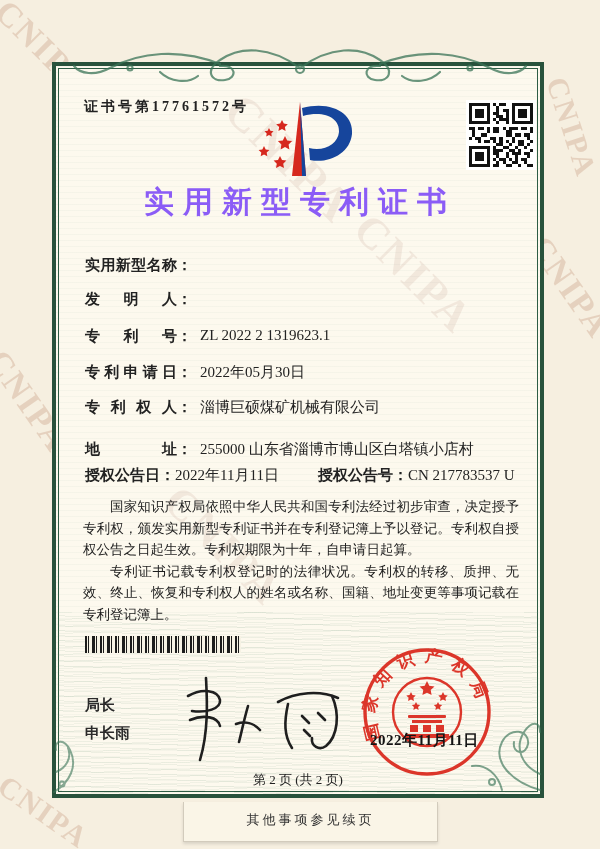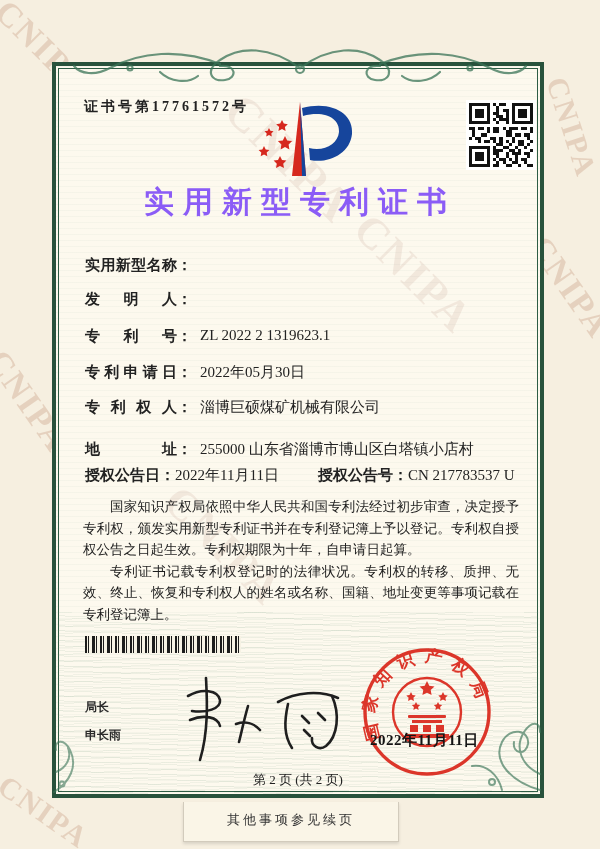--- a/index.html
+++ b/index.html
@@ -47,28 +47,28 @@
   .row .val { margin-left:8px; white-space:nowrap; }
   .grant-group { position:absolute; font-size:15px; }
   .grant-group b { font-weight:600; }
   .body-text { position:absolute; left:83px; top:496px; width:436px;
                font-size:13.5px; line-height:21.5px; text-align:justify; color:#1d1d1d; }
   .body-text p { text-indent:2em; }
   .barcode { position:absolute; left:85px; top:636px; width:156px; height:17px;
     background:repeating-linear-gradient(90deg,
       #1c1c1c 0 2px, #f6f2e4 2px 3px, #1c1c1c 3px 4px, #f6f2e4 4px 7px,
       #1c1c1c 7px 10px, #f6f2e4 10px 11px, #1c1c1c 11px 12px, #f6f2e4 12px 15px); }
-  .signer { position:absolute; left:85px; top:693px; font-family:Liberation Serif, serif;
-            font-size:12px; font-weight:600; line-height:28px; color:#2b2b2b; }
+  .signer { position:absolute; left:85px; top:693px; font-family:Liberation Mono, monospace;
+            font-size:15px; font-weight:600; line-height:28px; color:#2b2b2b; }
   .signature { position:absolute; left:172px; top:668px; }
   .seal { position:absolute; left:360px; top:645px; }
   .seal-date { position:absolute; left:370px; top:731px; width:132px; font-size:15px;
                font-weight:bold; letter-spacing:0.5px; color:#141414; white-space:nowrap; }
   .footer-page { position:absolute; left:52px; top:771px; width:492px; text-align:center; font-size:13px; }
-  .tab { position:absolute; left:183px; top:802px; width:216px; height:40px;
+  .tab { position:absolute; left:183px; top:802px; width:255px; height:40px;
          background:#faf5e7; border:1px solid rgba(90,80,60,0.25); border-top:none;
          box-shadow:0 2px 3px rgba(0,0,0,0.12); text-align:center; }
   .tab span { font-size:13px; letter-spacing:3px; line-height:36px; color:#333; }
 </style>
 </head>
 <body>
 
 <div class="page">
 
   <div class="wm" style="left:-16px; top:28px; font-size:34px; transform:rotate(45deg);">CNIPA</div>

